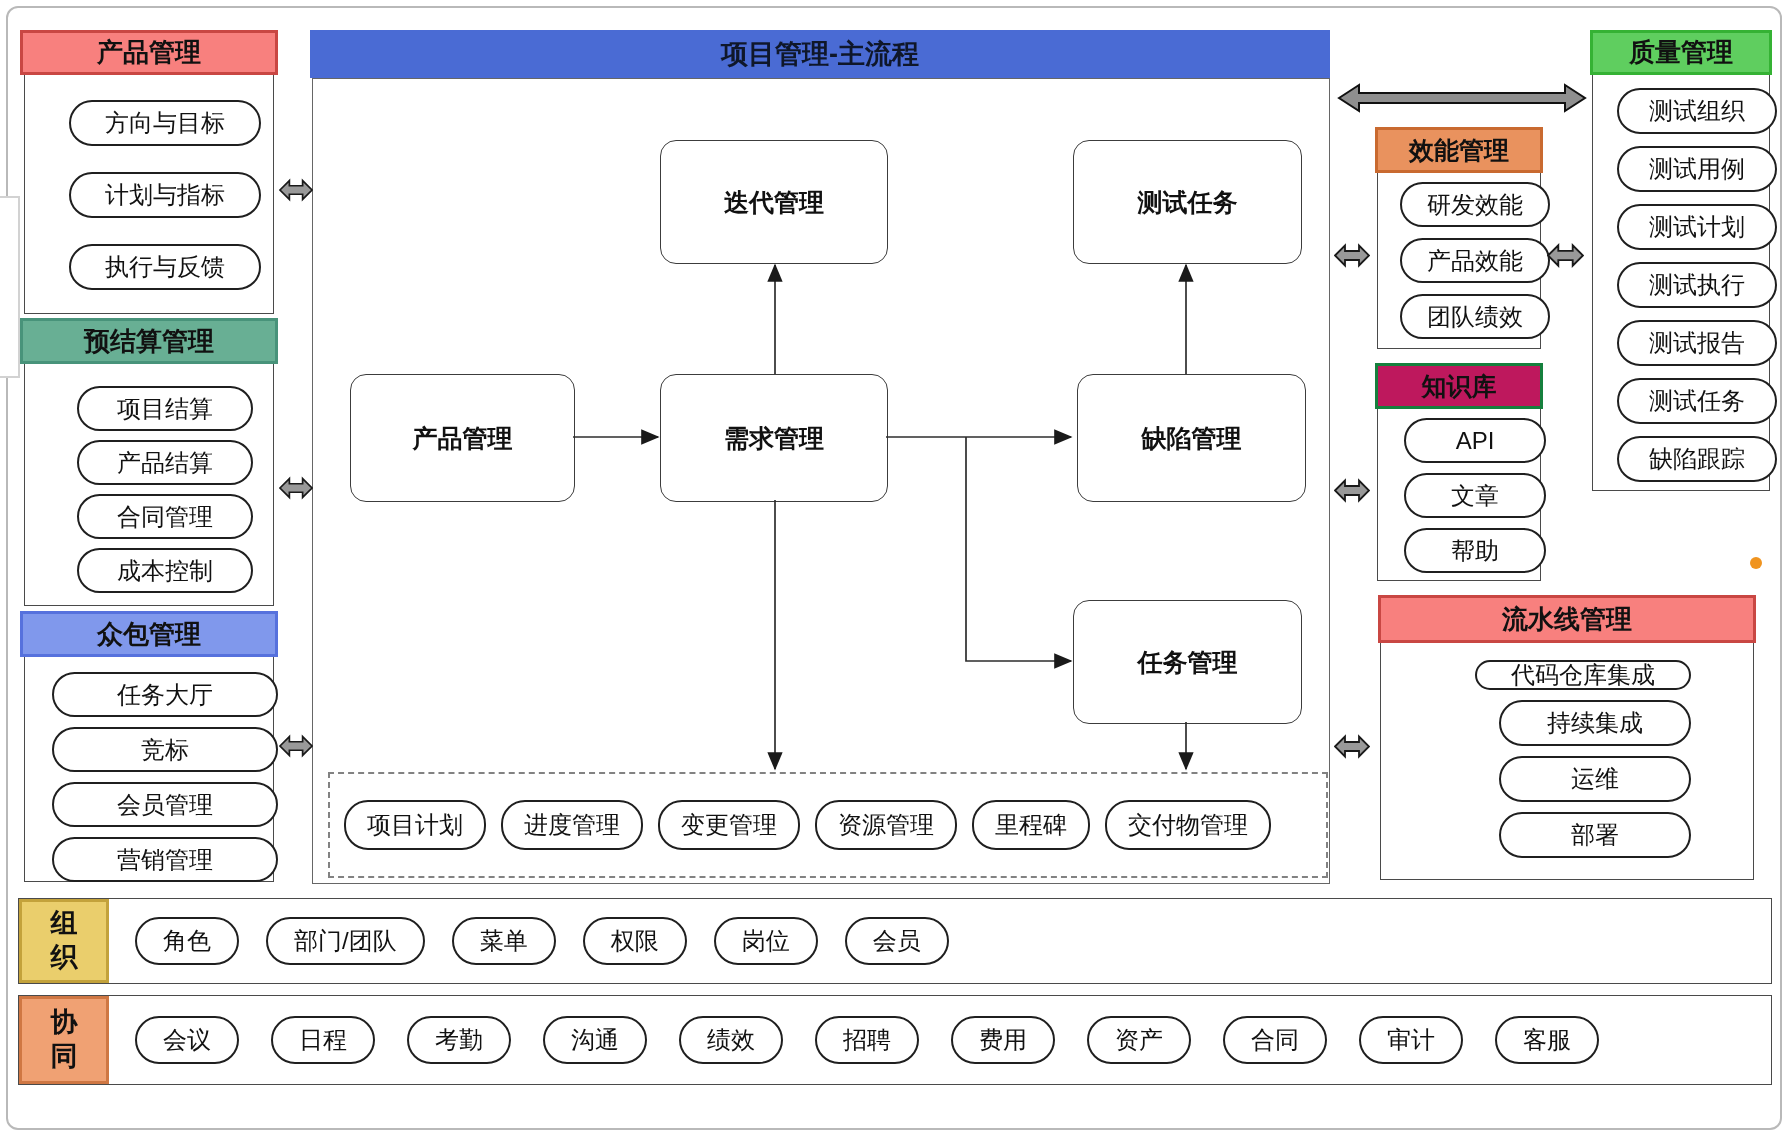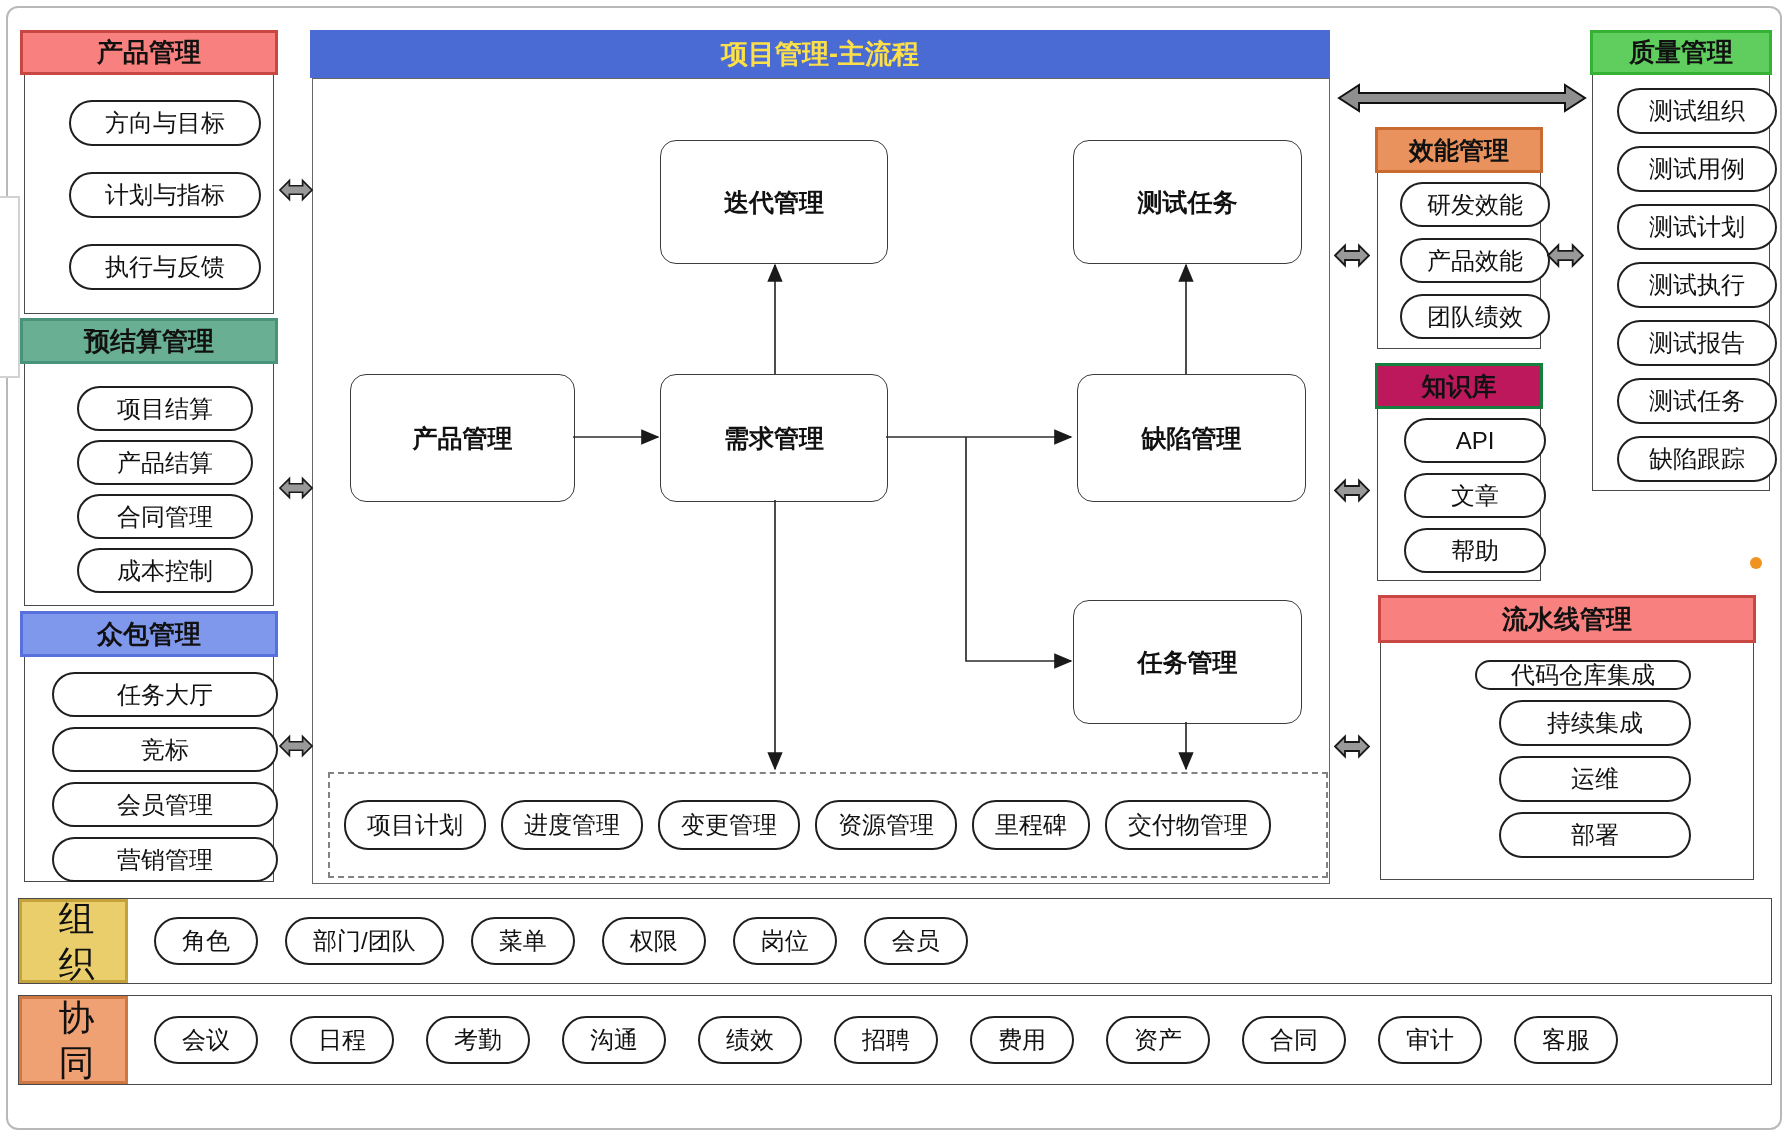--- a/index.html
+++ b/index.html
@@ -18,31 +18,31 @@
   .pbody{position:absolute;background:#fff;border:1.5px solid #4a4a4a;
     display:flex;flex-direction:column;align-items:center;box-sizing:border-box;z-index:2;padding-left:32px;}
   .pill{background:#fff;border:2px solid #1f1f1f;border-radius:24px;box-sizing:border-box;
     display:flex;align-items:center;justify-content:center;font-size:24px;flex:none;}
   .hdr.red{background:#f8807e;border:3px solid #c94743;}
   .hdr.green{background:#68af94;border:3px solid #48937a;}
   .hdr.blue{background:#8098ec;border:3px solid #5671dd;}
   .hdr.orange{background:#e9925e;border:3px solid #c96a30;}
   .hdr.teal{background:#be185d;border:3px solid #15803d;}
   .hdr.bgreen{background:#5fce5f;border:3px solid #35b234;}
-  .hdr.mainblue{background:#4a6bd4;border:none;color:#fde047;}
+  .hdr.mainblue{background:#4a6bd4;border:none;color:#0f172a;}
   .node{position:absolute;background:#fff;border:1.6px solid #3c3c3c;border-radius:16px;
     display:flex;align-items:center;justify-content:center;font-weight:bold;font-size:25px;z-index:2;}
   .dashedbox{position:absolute;left:328px;top:772px;width:1000px;height:106px;
     border:2px dashed #828282;box-sizing:border-box;display:flex;align-items:center;
     padding-left:14px;gap:15px;z-index:2;background:#fff;}
   .dashedbox .pill{height:50px;padding:0 21px;}
   .row{position:absolute;left:18px;width:1754px;border:1.6px solid #4a4a4a;box-sizing:border-box;
     display:flex;align-items:stretch;background:#fff;}
-  .rowlabel{flex:none;width:109px;display:flex;align-items:center;justify-content:center;
-    font-weight:normal;font-size:36px;line-height:1.25;box-sizing:border-box;
+  .rowlabel{flex:none;width:90px;display:flex;align-items:center;justify-content:center;
+    font-weight:bold;font-size:27px;line-height:1.25;box-sizing:border-box;
     word-break:break-all;text-align:center;}
   .rowlabel .stack{width:30px;word-break:break-all;}
   .rowlabel.yellow{background:#eace6c;border:3px solid #c3a23b;}
   .rowlabel.orangel{background:#f0a173;border:3px solid #cf7743;}
   .rowitems{display:flex;align-items:center;padding-left:26px;}
   .rowitems .pill{height:48px;padding:8px 26px;}
   .darrow{position:absolute;z-index:6;}
   .darrow svg{display:block;}
   .darrow polygon{fill:#999;stroke:#1a1a1a;stroke-width:1.8;stroke-linejoin:miter;}
   .larrow polygon{fill:#8f8f8f;stroke:#111;stroke-width:2;}

